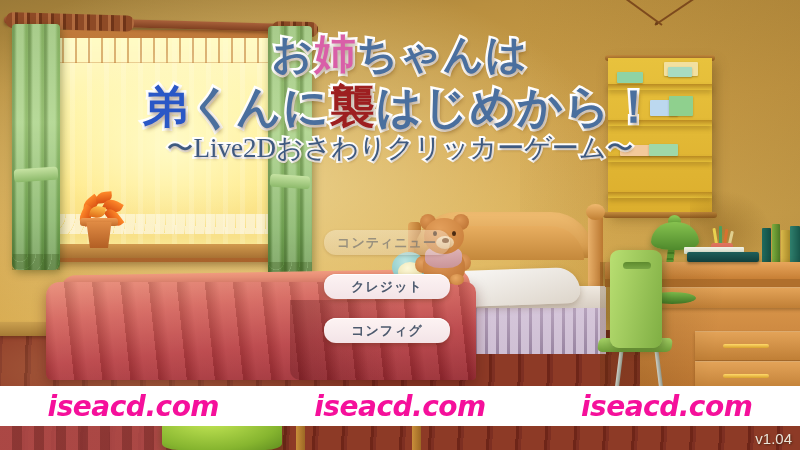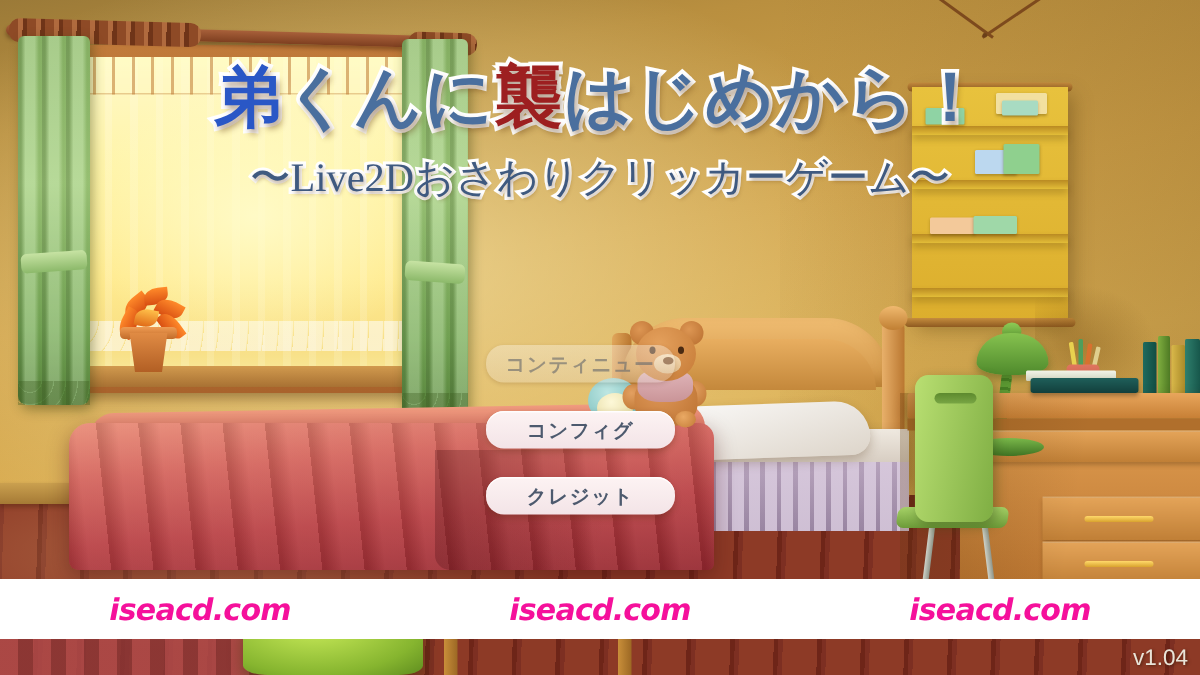--- a/index.html
+++ b/index.html
@@ -307,21 +307,20 @@
   }
   .c-blue{color:#4a6f9e;}
   .c-pink{color:#d95fa8;}
   .c-brightblue{color:#2a57c6;}
   .c-red{color:#9d1f20;}
   .subtitle{
     font-family:"Liberation Serif","DejaVu Serif",serif;
     font-size:27px;color:#3f5a80;white-space:nowrap;
     -webkit-text-stroke:4px #ffffff;paint-order:stroke fill;
     text-shadow:1px 2px 3px rgba(90,50,10,.4);
-    margin-top:12px;
   }
 
   
   .menu{left:324px;top:230px;width:126px;}
   .mbtn{
     display:block;width:126px;height:25px;margin-bottom:19px;
     border:none;border-radius:12px;
     font-family:"DejaVu Sans","Liberation Sans",sans-serif;
     font-size:13px;font-weight:bold;letter-spacing:1px;
     color:#4d5a6e;
@@ -336,21 +335,21 @@
     cursor:default;
   }
 
   
   .wm-band{
     left:0;top:386px;width:800px;height:40px;background:#ffffff;
     display:flex;align-items:center;justify-content:space-around;
   }
   .wm{
     font-family:"DejaVu Sans","Liberation Sans",sans-serif;
-    font-style:italic;font-weight:bold;font-size:20px;
+    font-style:italic;font-weight:bold;font-size:28px;
     color:#f5109b;letter-spacing:-.5px;
   }
   .version{
     right:8px;bottom:3px;
     font-family:"Liberation Sans",sans-serif;font-size:15px;
     color:#e9e4d8;text-shadow:1px 1px 2px rgba(40,20,0,.55);
   }
 </style>
 </head>
 <body>
@@ -476,30 +475,33 @@
   <div class="layer chair-seat"></div>
   <div class="layer chair-back"></div>
   <div class="layer chair-slot"></div>
 
   <div class="layer table-leg" style="left:296px;top:400px;height:50px;"></div>
   <div class="layer table-leg" style="left:412px;top:400px;height:50px;"></div>
   <div class="layer table-top"></div>
   <div class="layer cushion"></div>
 
   <div class="layer title-wrap">
+    <div class="t-line t1">
+      <span class="t-seg c-blue">お</span><span class="t-seg c-pink">姉</span><span class="t-seg c-blue">ちゃんは</span>
+    </div>
     <div class="t-line t2">
       <span class="t-seg c-brightblue">弟</span><span class="t-seg c-blue">くんに</span><span class="t-seg c-red">襲</span><span class="t-seg c-blue">はじめから！</span>
     </div>
     <div class="subtitle">〜Live2Dおさわりクリッカーゲーム〜</div>
   </div>
 
   <div class="layer menu">
     <button class="mbtn disabled">コンティニュー</button>
+    <button class="mbtn">クレジット</button>
     <button class="mbtn">コンフィグ</button>
-    <button class="mbtn">クレジット</button>
   </div>
 
   <div class="layer wm-band">
     <span class="wm">iseacd.com</span>
     <span class="wm">iseacd.com</span>
     <span class="wm">iseacd.com</span>
   </div>
 
   <div class="layer version">v1.04</div>
 

